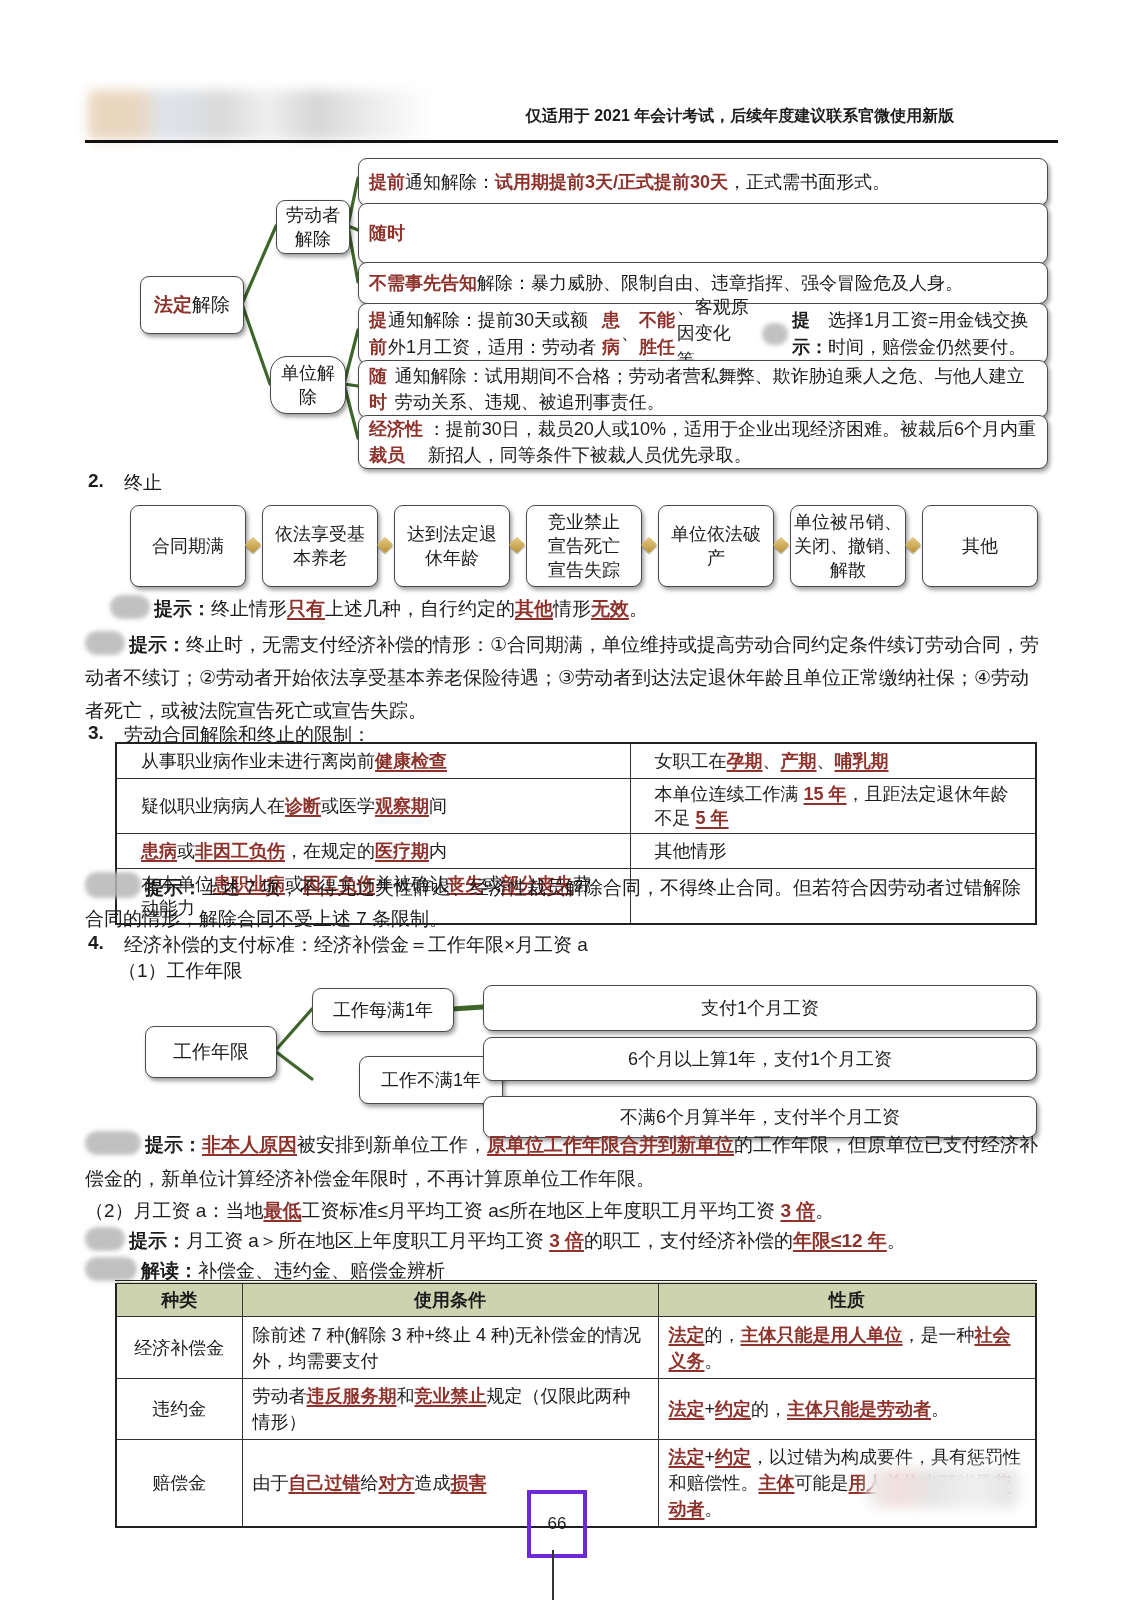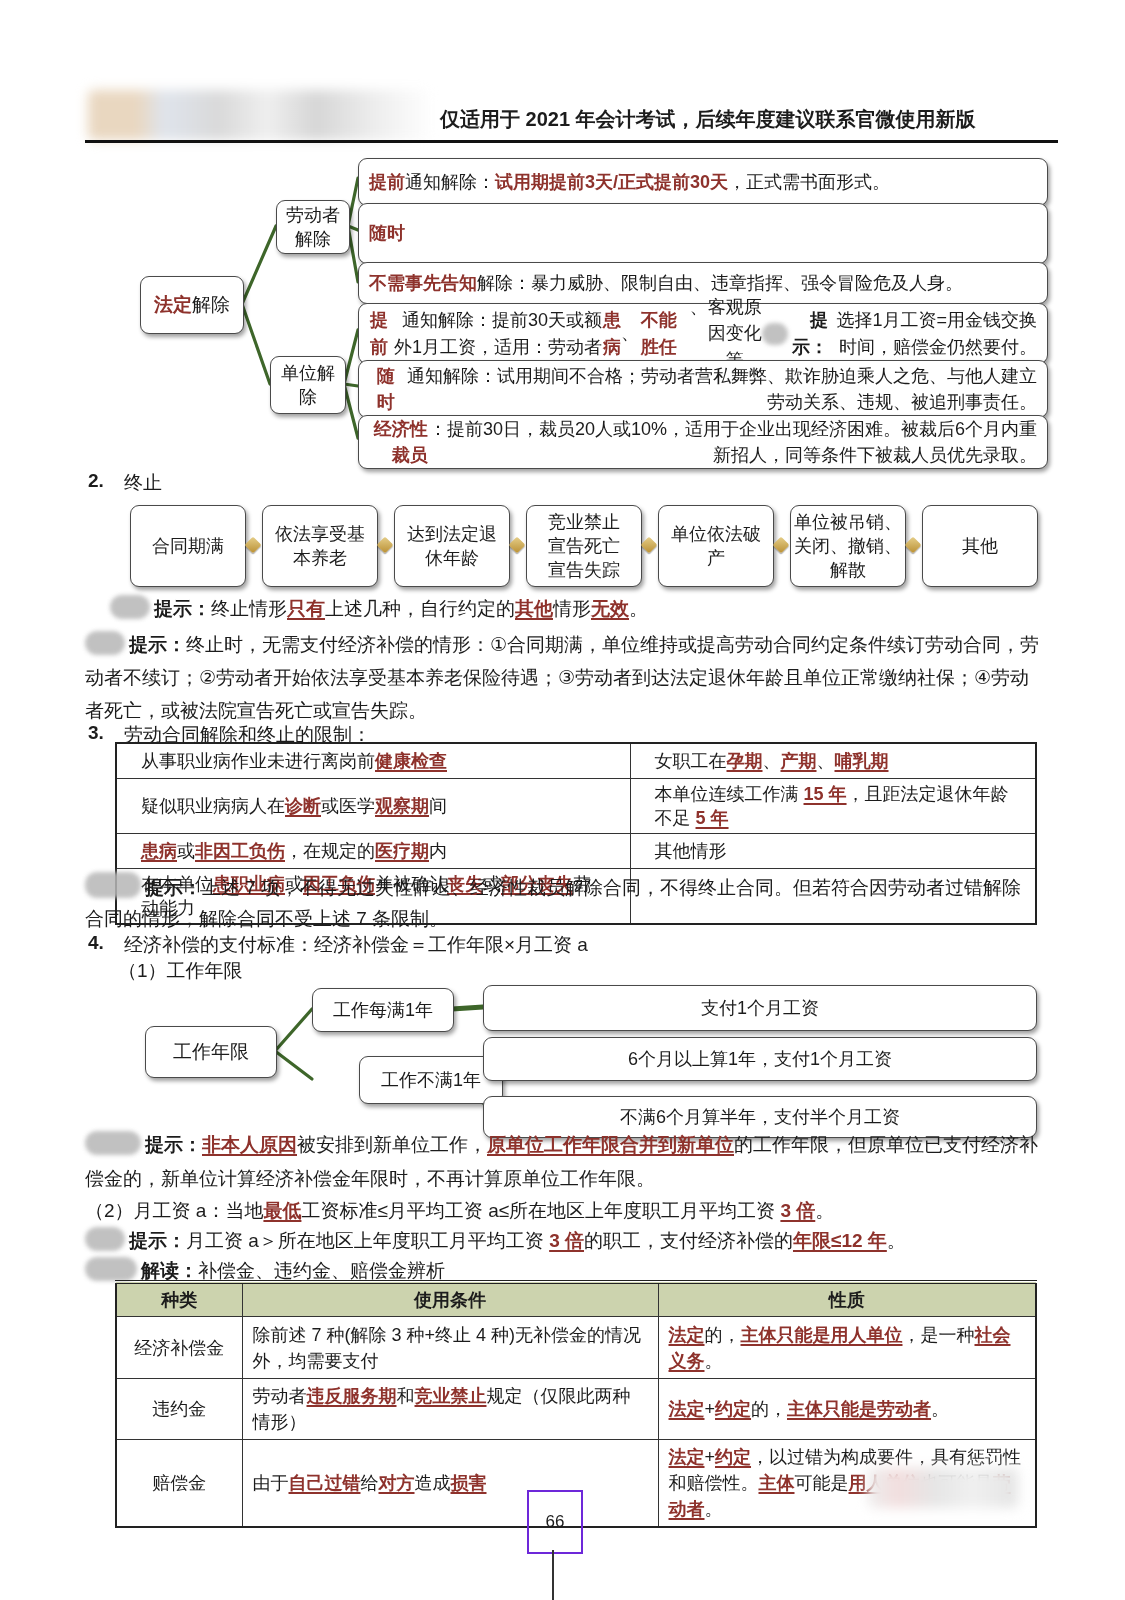--- a/index.html
+++ b/index.html
@@ -16,51 +16,51 @@
   
   .sg-r{color:var(--red);font-weight:bold;}
   .sg-ru{color:var(--red);font-weight:bold;text-decoration:underline;text-decoration-thickness:2px;text-underline-offset:3px;}
   .sg-b{font-weight:bold;}
   .inline-blur{display:inline-block;vertical-align:-4px;background:#b7b7b7;border-radius:12px;filter:blur(2px);opacity:.85;margin:0 4px 0 0;}
 
   
   .node{position:absolute;background:#fff;border:1.6px solid #4a4a4a;border-radius:9px;
         box-shadow:2px 3px 4px rgba(0,0,0,.38);display:flex;align-items:center;justify-content:center;
         text-align:center;font-size:18px;line-height:1.35;white-space:pre-line;}
-  .node.left-text{justify-content:flex-start;text-align:right;padding:2px 10px;white-space:normal;line-height:1.45;}
+  .node.left-text{justify-content:flex-start;text-align:left;padding:2px 10px;white-space:normal;line-height:1.45;}
 
   .para{font-size:19px;line-height:33px;}
   .heading{display:flex;font-size:19px;}
   .heading .num{width:36px;font-weight:bold;}
 
   
   table{border-collapse:collapse;table-layout:fixed;font-size:18px;}
   #limit-table{border:2.5px solid #222;}
   #limit-table td{border:1.6px solid #333;padding:3px 24px;height:28px;line-height:24px;}
   #compare-table{border:2px solid #222;border-top:4px double #222;}
   #compare-table th{background:var(--hdrbg);border:1.6px solid #333;font-weight:bold;padding:4px 6px;}
   #compare-table td{border:1.6px solid #333;padding:4px 10px;line-height:26px;vertical-align:middle;}
   .cell-center{text-align:center;}
 
   .gold-arrow{position:absolute;width:12px;height:12px;background:linear-gradient(135deg,#e6cf8a,#b98f33);
               transform:rotate(45deg);border-radius:2px;box-shadow:1px 1px 1px rgba(0,0,0,.3);}
 
   .blurpatch{position:absolute;filter:blur(6px);border-radius:6px;}
 
-  .pageno-box{position:absolute;border:2px solid #6d28d9;display:flex;align-items:center;justify-content:center;font-size:17px;}
+  .pageno-box{position:absolute;border:4px solid #6d28d9;display:flex;align-items:center;justify-content:center;font-size:17px;}
 </style>
 </head>
 <body>
 
 <div id="page">
 
   <div class="blurpatch" style="left:88px;top:90px;width:345px;height:50px;
               background:linear-gradient(90deg,#e9d7c0 0%,#e9d7c0 14%,#dfe4ec 22%,#d9d9d9 38%,#efefef 52%,#d6d6d6 66%,#ececec 82%,#ffffff 100%);"></div>
 
-  <div class="abs" style="left:440px;top:106px;width:600px;text-align:left;font-weight:bold;font-size:20px;">仅适用于 2021 年会计考试，后续年度建议联系官微使用新版</div>
+  <div class="abs" style="left:440px;top:106px;width:600px;text-align:center;font-weight:bold;font-size:16px;">仅适用于 2021 年会计考试，后续年度建议联系官微使用新版</div>
   <div class="abs" style="left:85px;top:140px;width:973px;height:3px;background:#111;"></div>
 
   <svg class="abs" width="1125" height="1600" style="left:0;top:0;" viewBox="0 0 1125 1600">
     <g stroke="#3e662a" stroke-width="3.2" stroke-linecap="round" fill="none">
 
       <path d="M242,304 L276,226"></path>
       <path d="M242,304 L270,384"></path>
       <path d="M348,226 L358,178"></path>
       <path d="M348,226 L358,230"></path>
       <path d="M348,226 L358,282"></path>
@@ -72,21 +72,21 @@
       <path d="M275,1051 L312,1079"></path>
       <path d="M452,1009 L483,1007" stroke-width="5"></path>
       <path d="M454,1079 L483,1058"></path>
       <path d="M454,1079 L483,1103"></path>
     </g>
   </svg>
 
   <div class="node" style="left:140px;top:276px;width:102px;height:56px;font-size:19px;"><span class="sg-r">法定</span><span>解除</span></div>
   <div class="node" style="left:276px;top:200px;width:72px;height:52px;">劳动者
 解除</div>
-  <div class="node" style="left:270px;top:356px;width:74px;height:56px;">单位解
+  <div class="node" style="left:270px;top:356px;width:74px;height:56px;border-radius:17px;">单位解
 除</div>
 
   <div class="node left-text" style="left:358px;top:158px;width:668px;height:42px;">
       <span class="sg-r">提前</span>
       <span>通知解除：</span>
       <span class="sg-r">试用期提前3天/正式提前30天</span>
       <span>，正式需书面形式。</span>
     </div>
   <div class="node left-text" style="left:358px;top:203px;width:668px;height:55px;">
       <span class="sg-r">随时</span>

